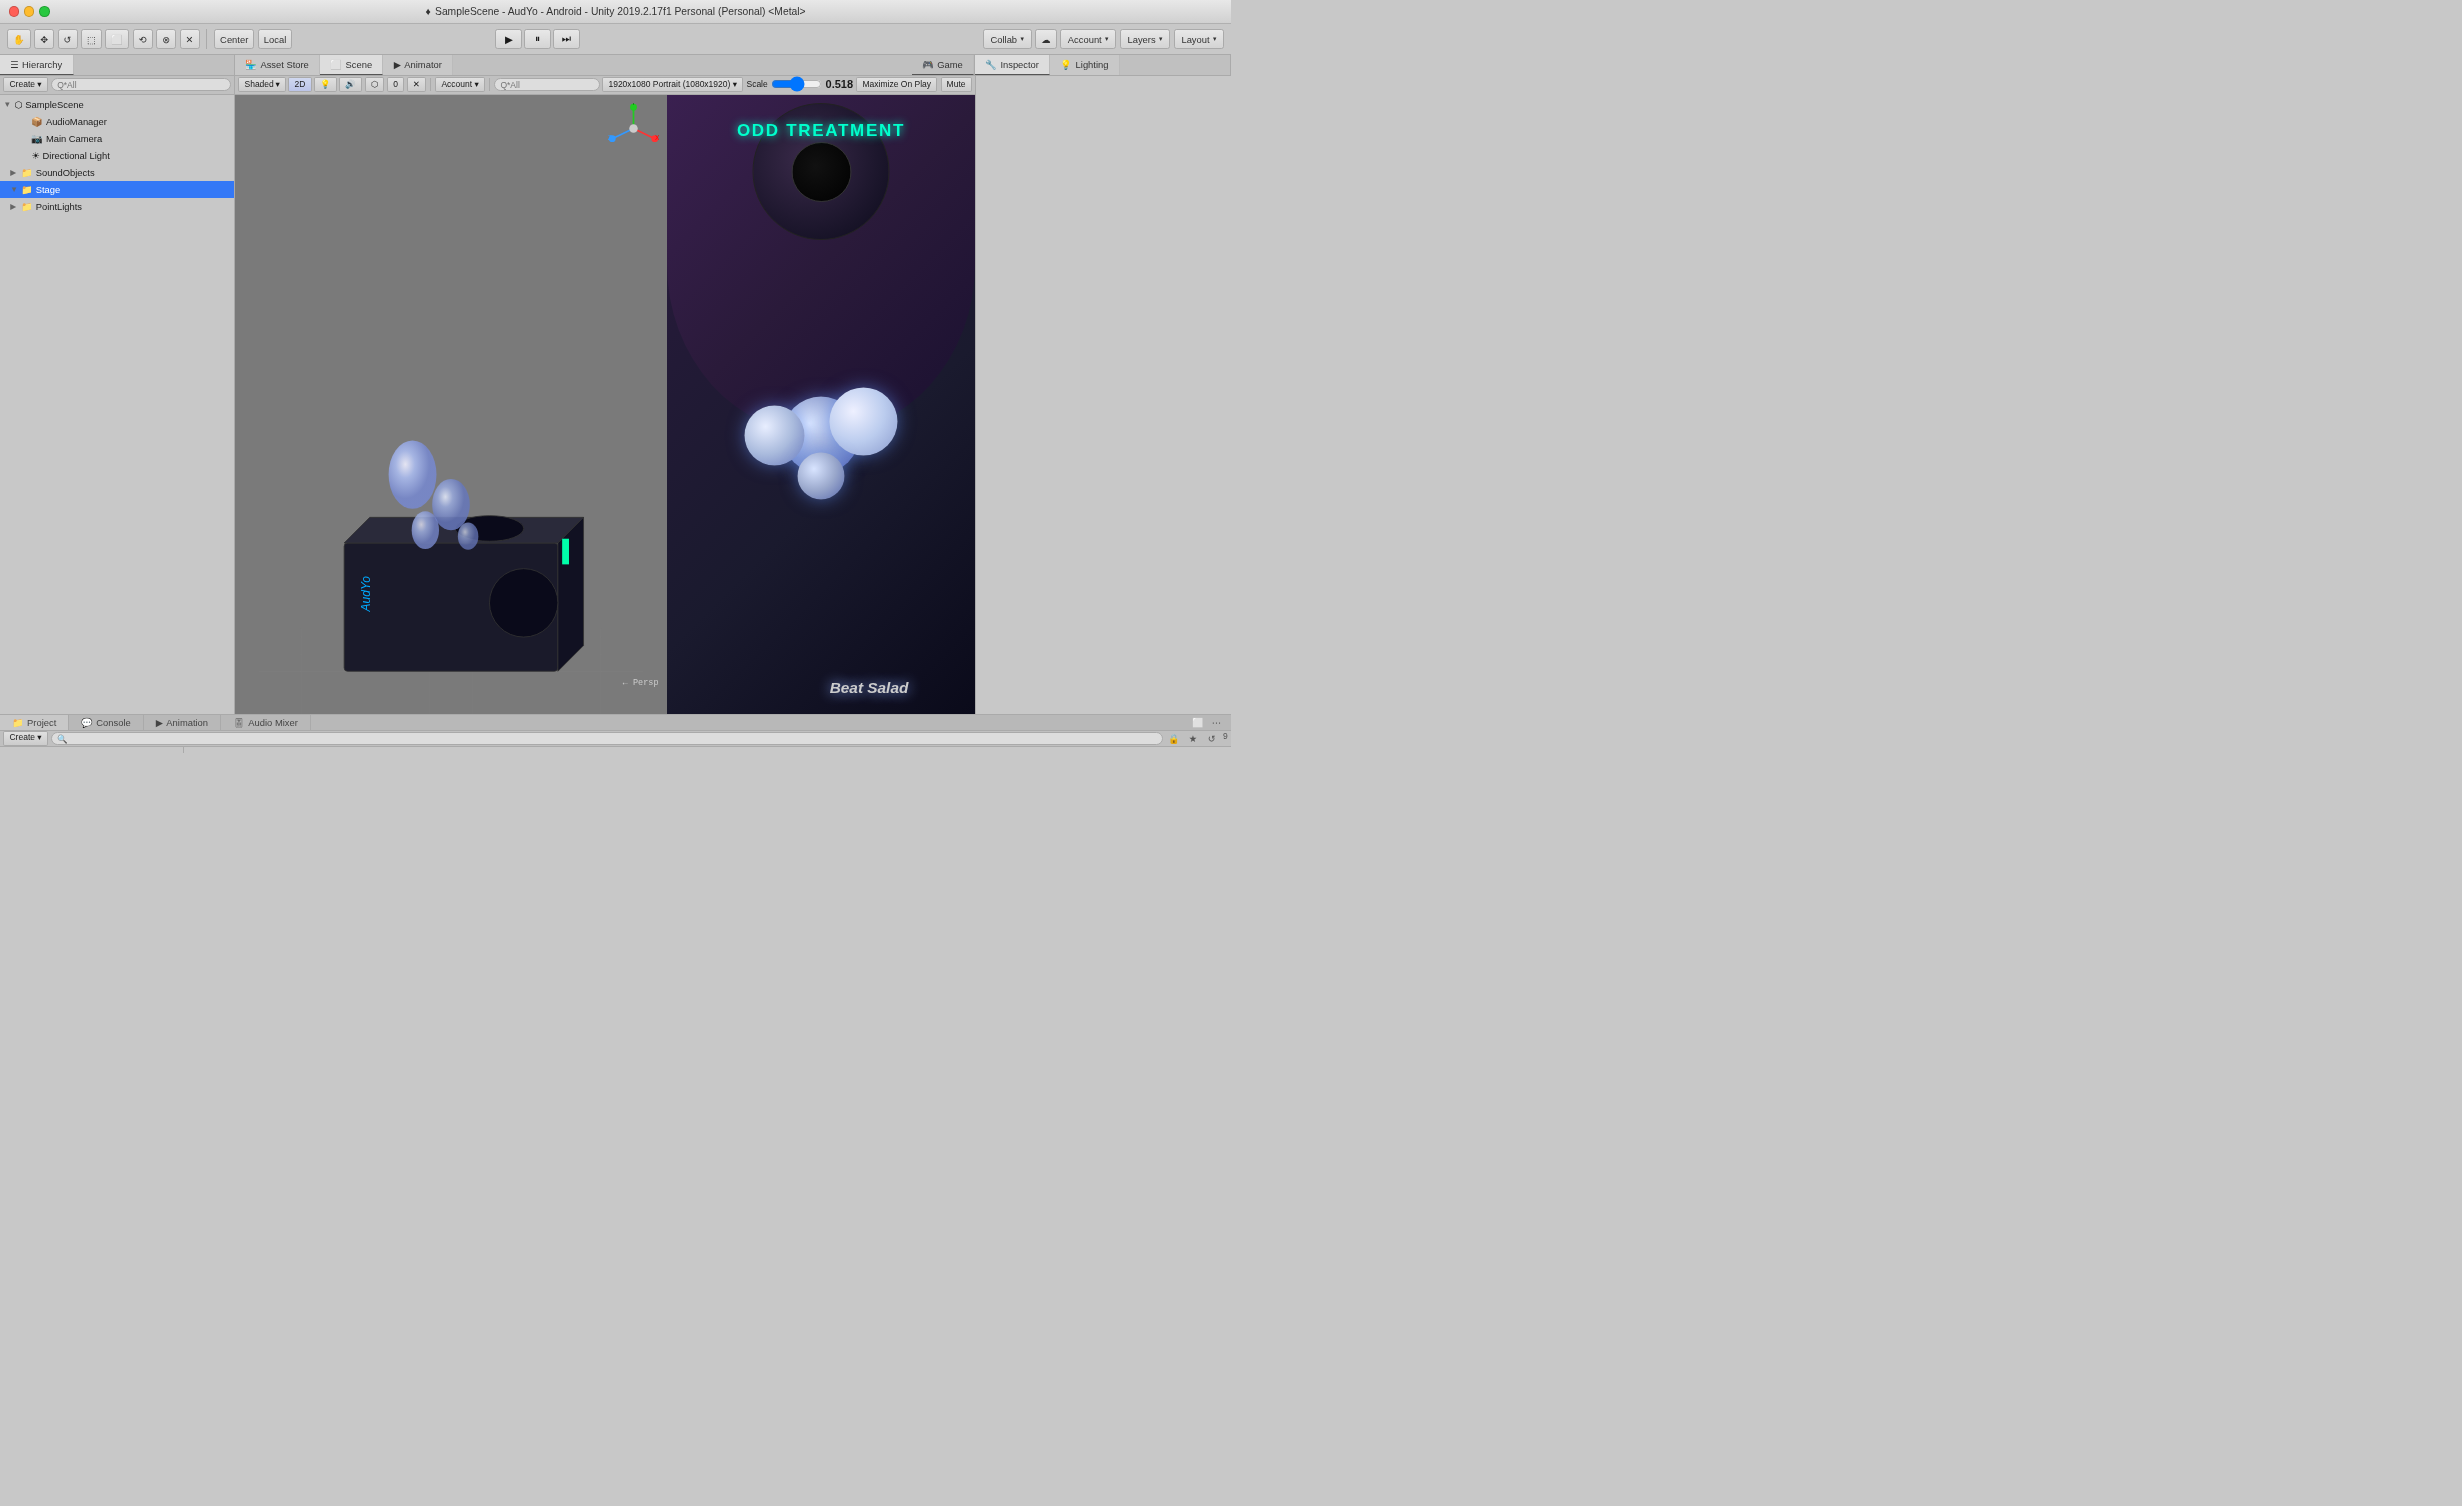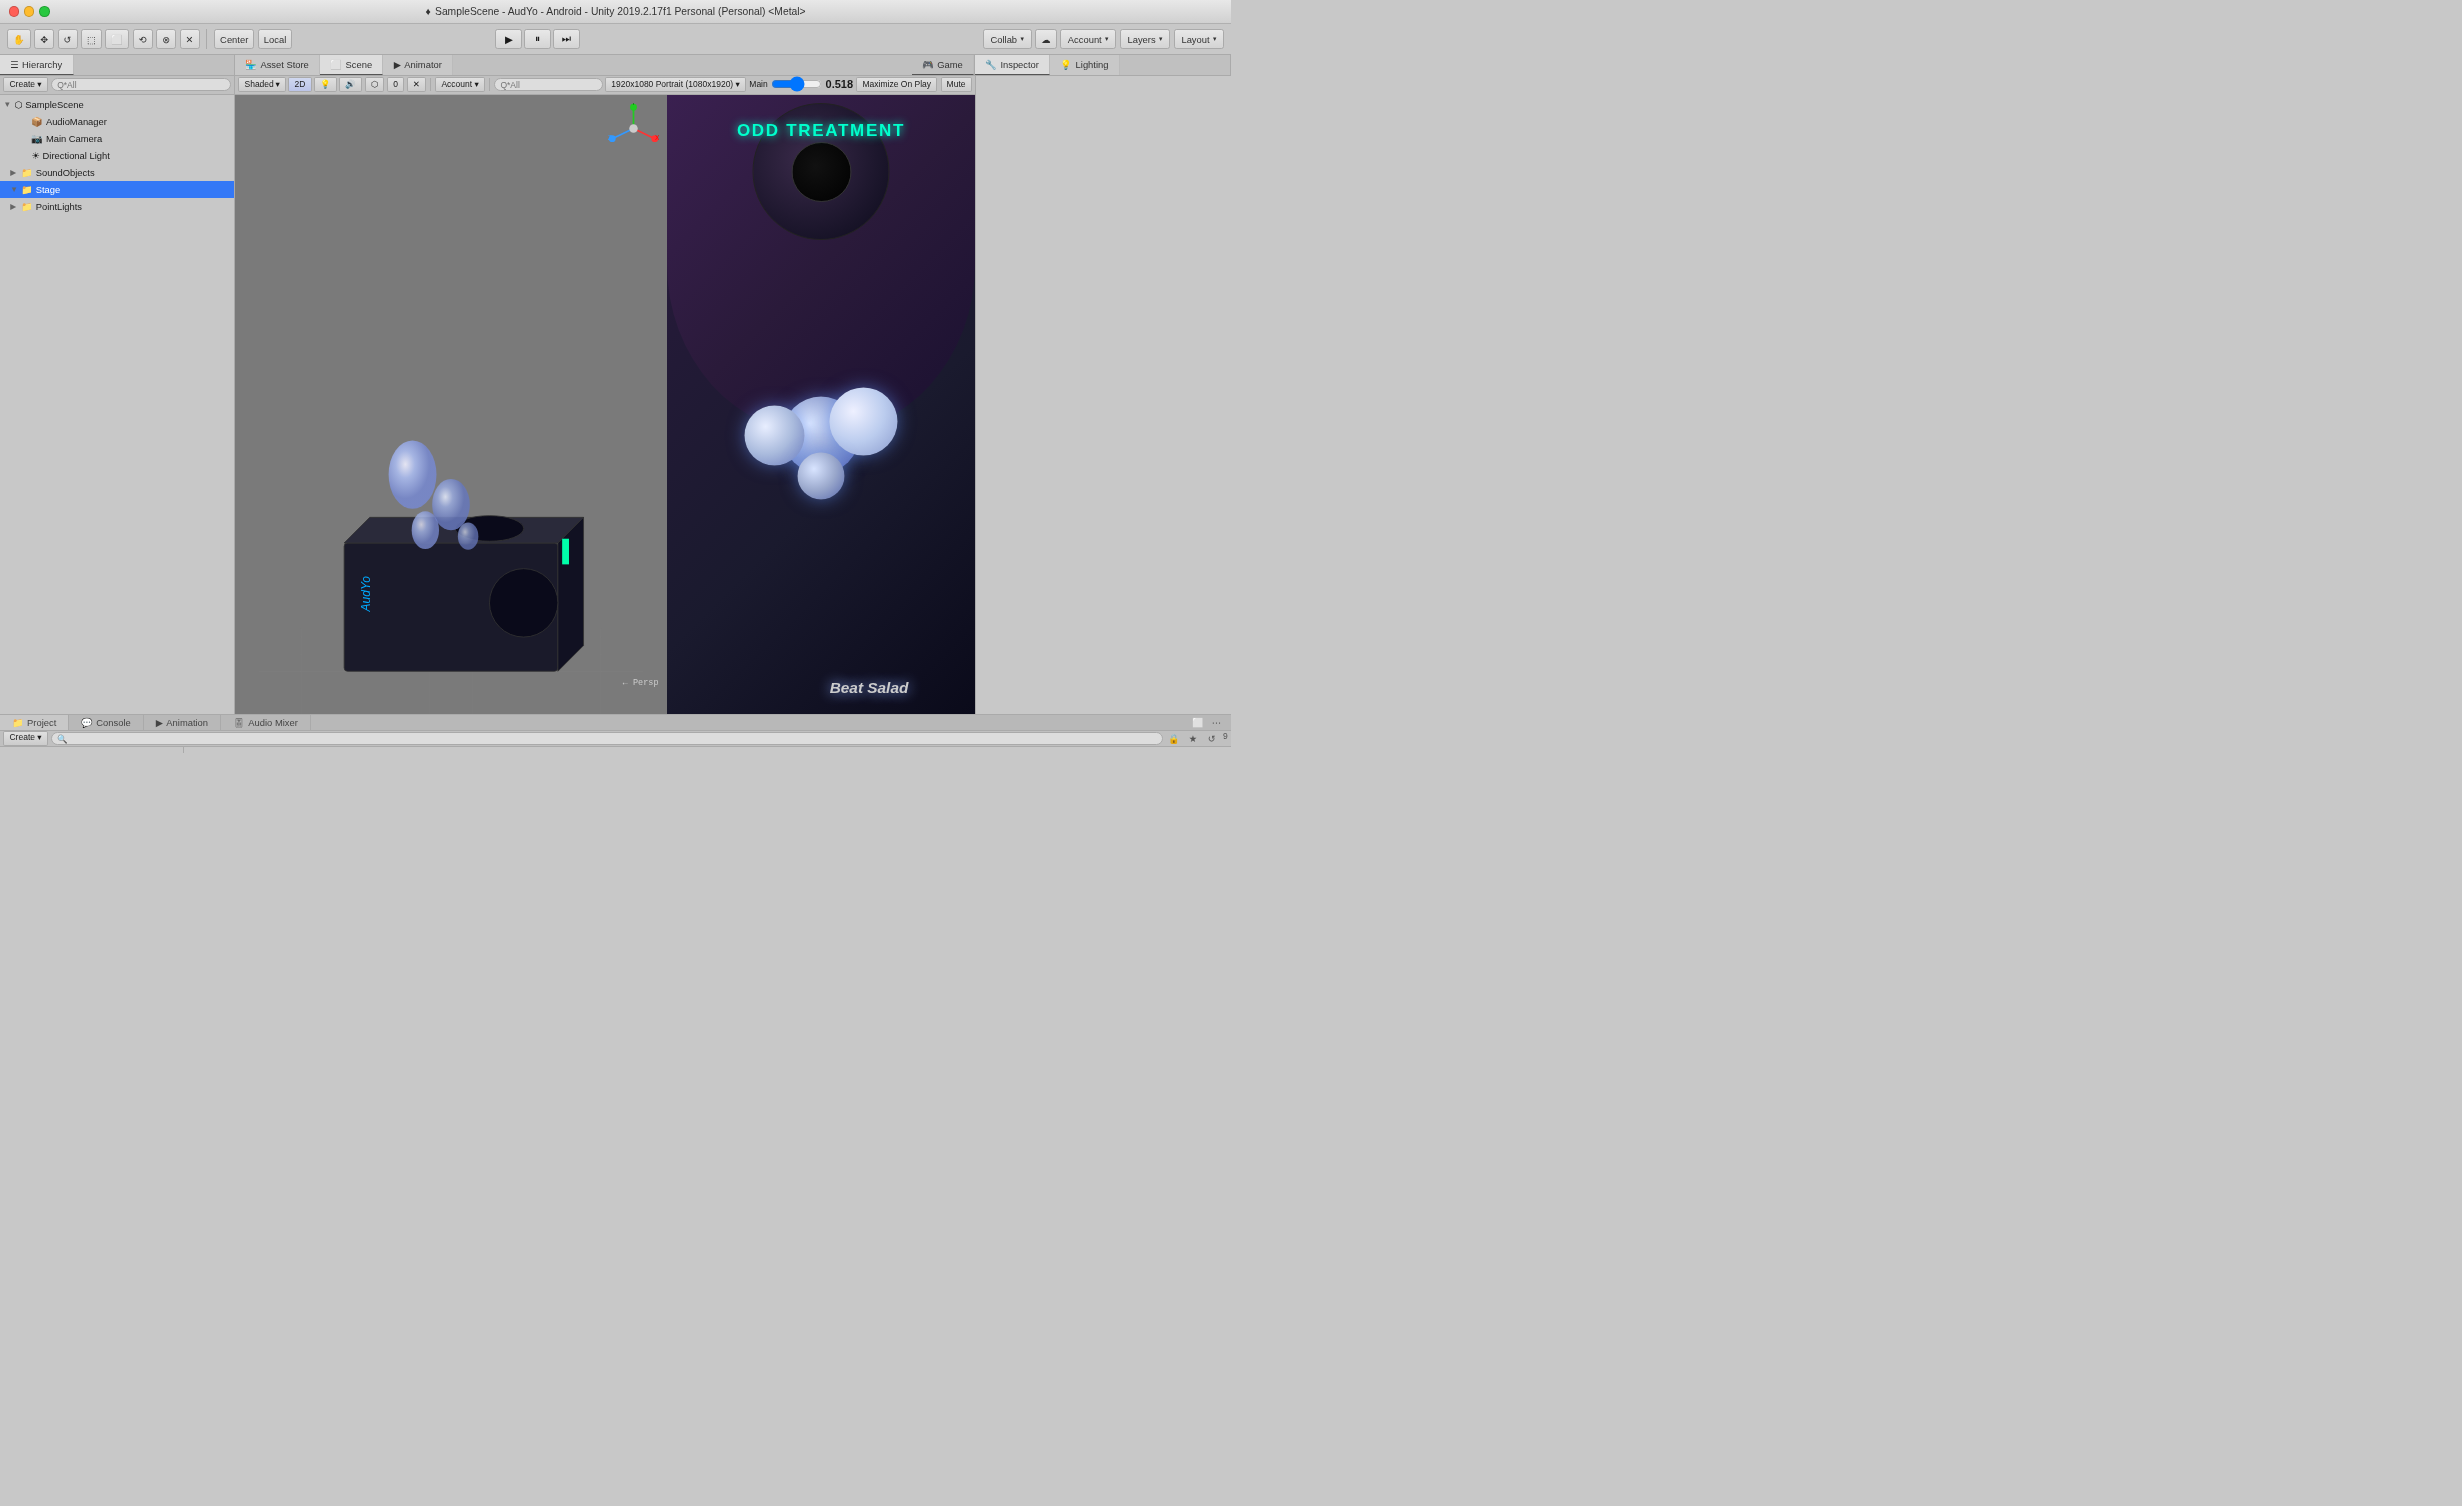--- a/index.html
+++ b/index.html
@@ -591,21 +591,21 @@
       <div class="scene-tb-btn">
         <span>Account ▾</span>
       </div>
       <div class="scene-tb-sep"></div>
       <input type="text" class="search-bar" style="width: 68px;" placeholder="Q*All">
 
       <div style="margin-left:auto; display:flex; align-items:center; gap:3.4px;">
         <div class="scene-tb-btn">
           <span>1920x1080 Portrait (1080x1920) ▾</span>
         </div>
-        <span style="font-size:8.5px;">Main</span>
+        <span style="font-size:8.5px;">Scale</span>
         <input type="range" min="0" max="1" step="0.001" value="0.518" style="width: 51px; height: 12px;">
         <span style="font-size:11px;font-weight:bold;">0.518</span>
         <div class="scene-tb-btn">
           <span>Maximize On Play</span>
         </div>
         <div class="scene-tb-btn">
           <span>Mute</span>
         </div>
       </div>
     </div>

